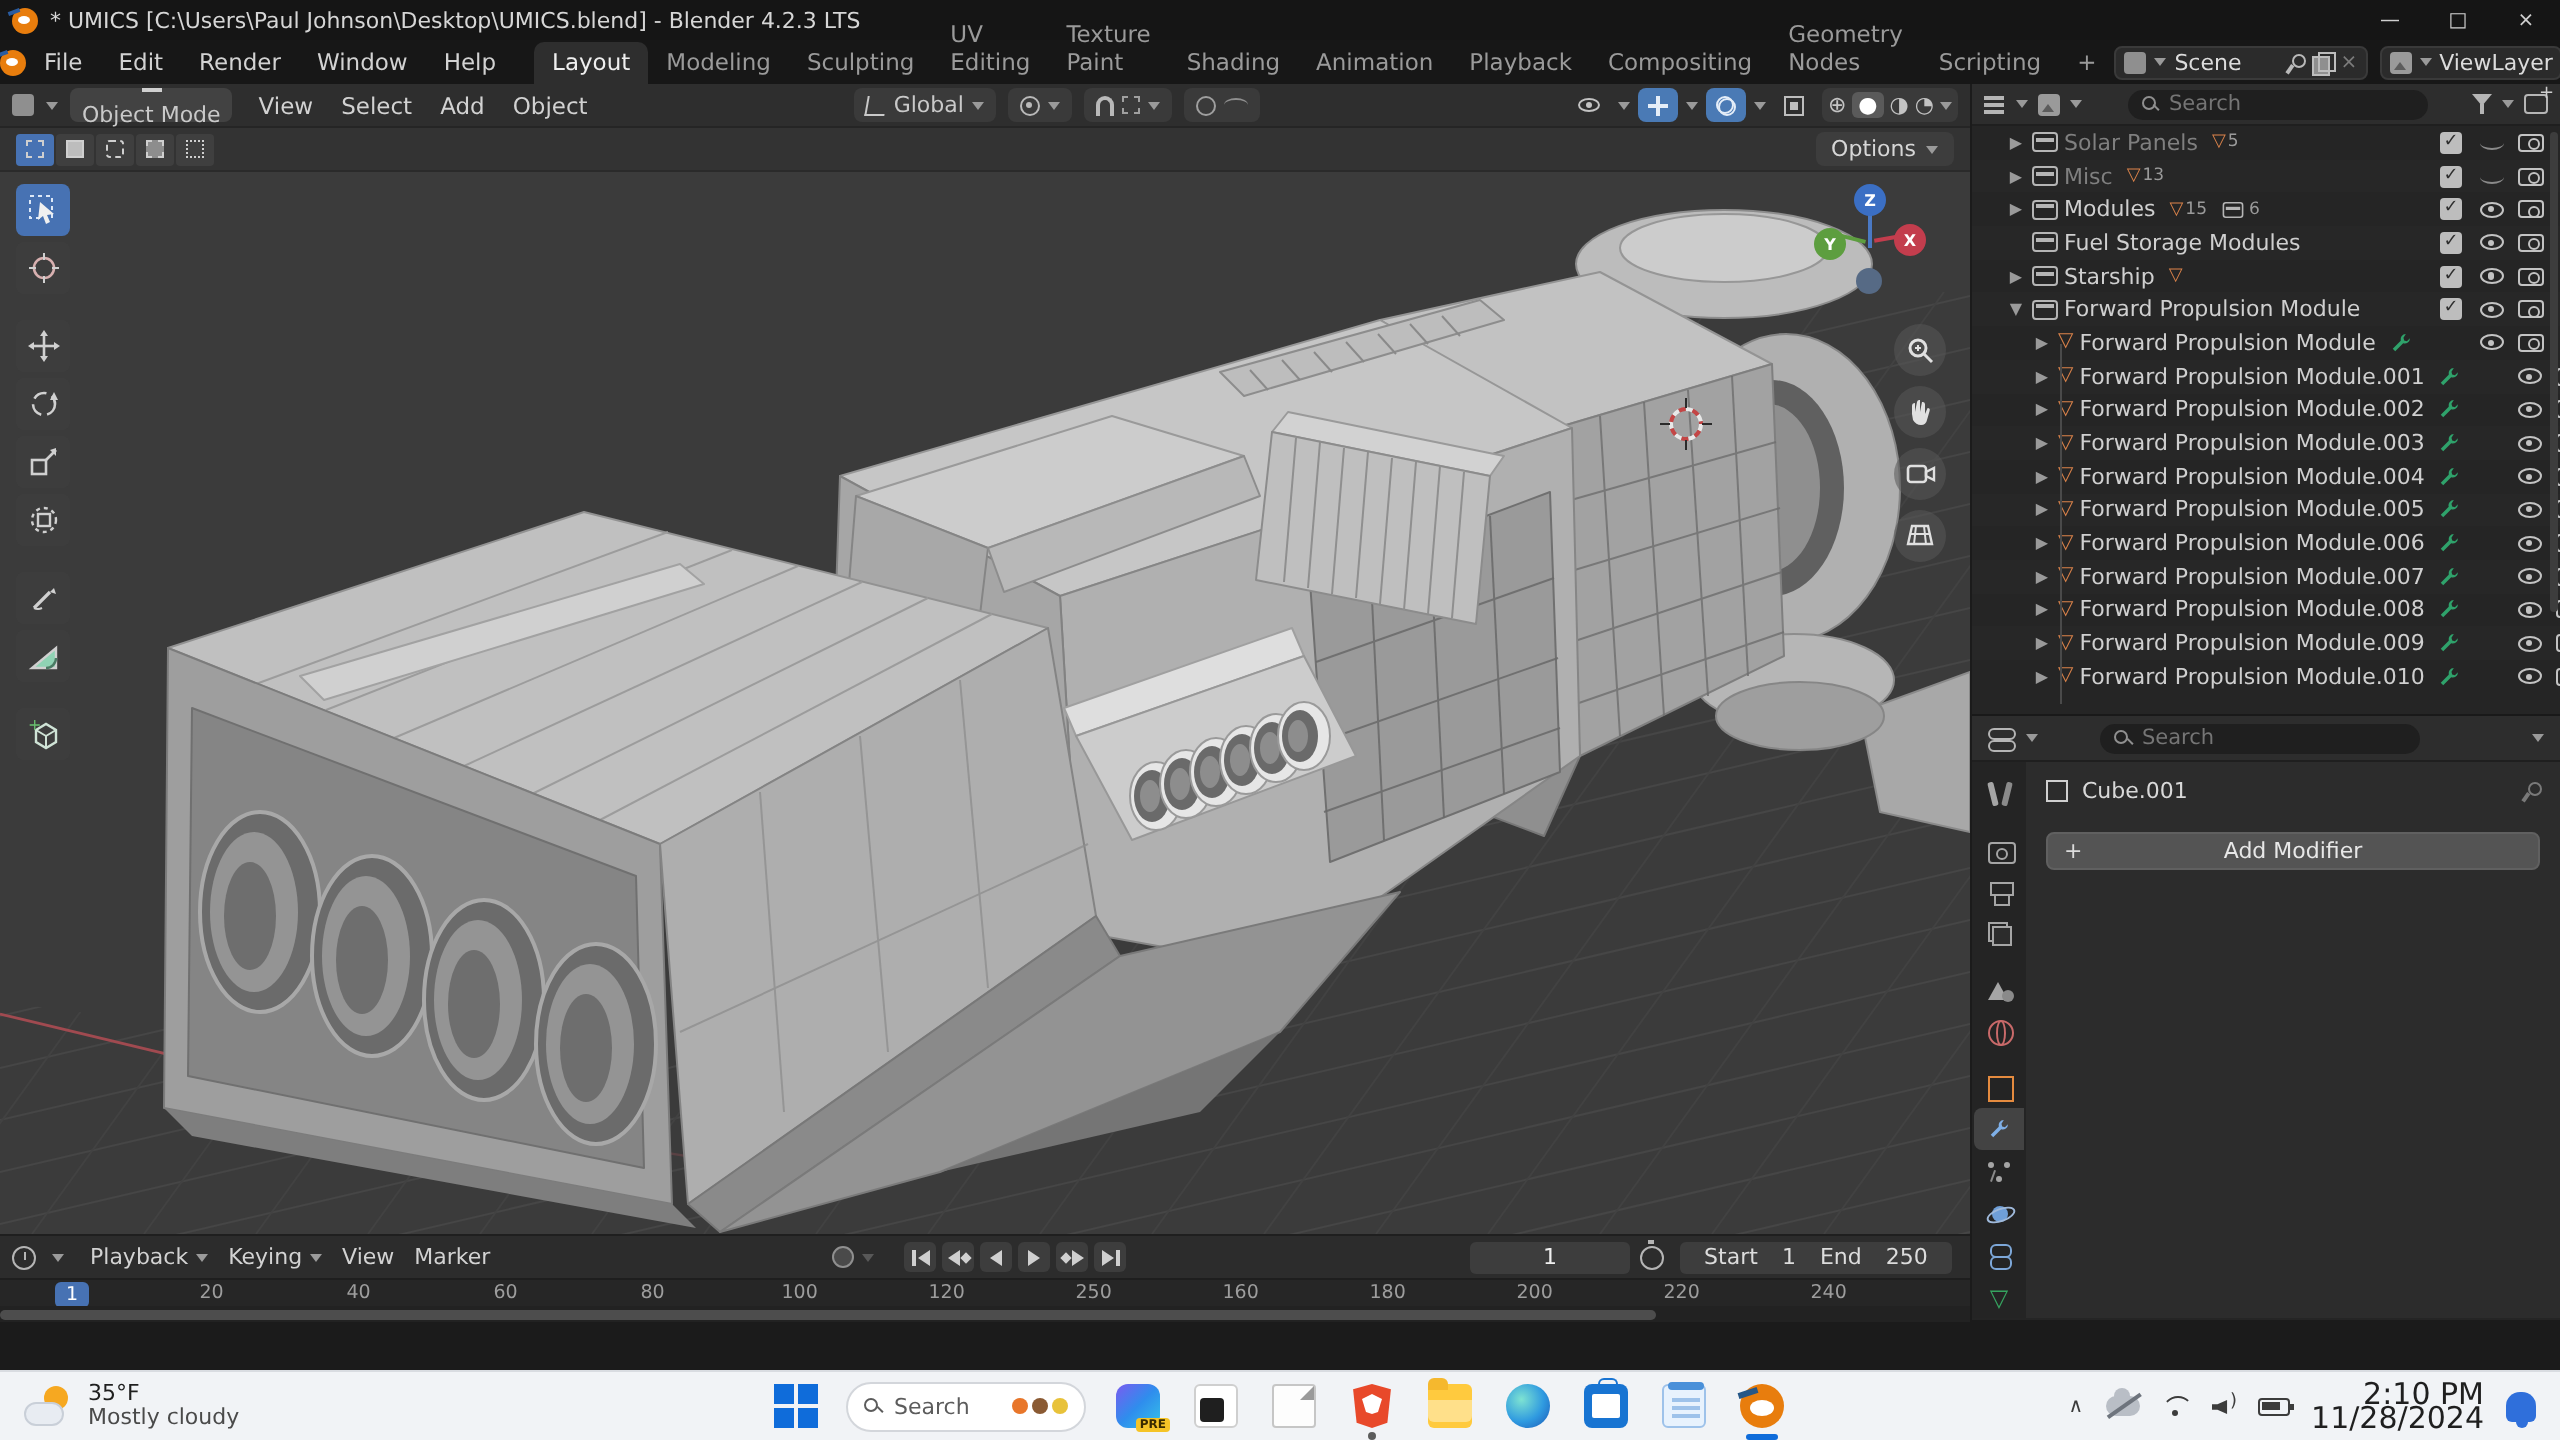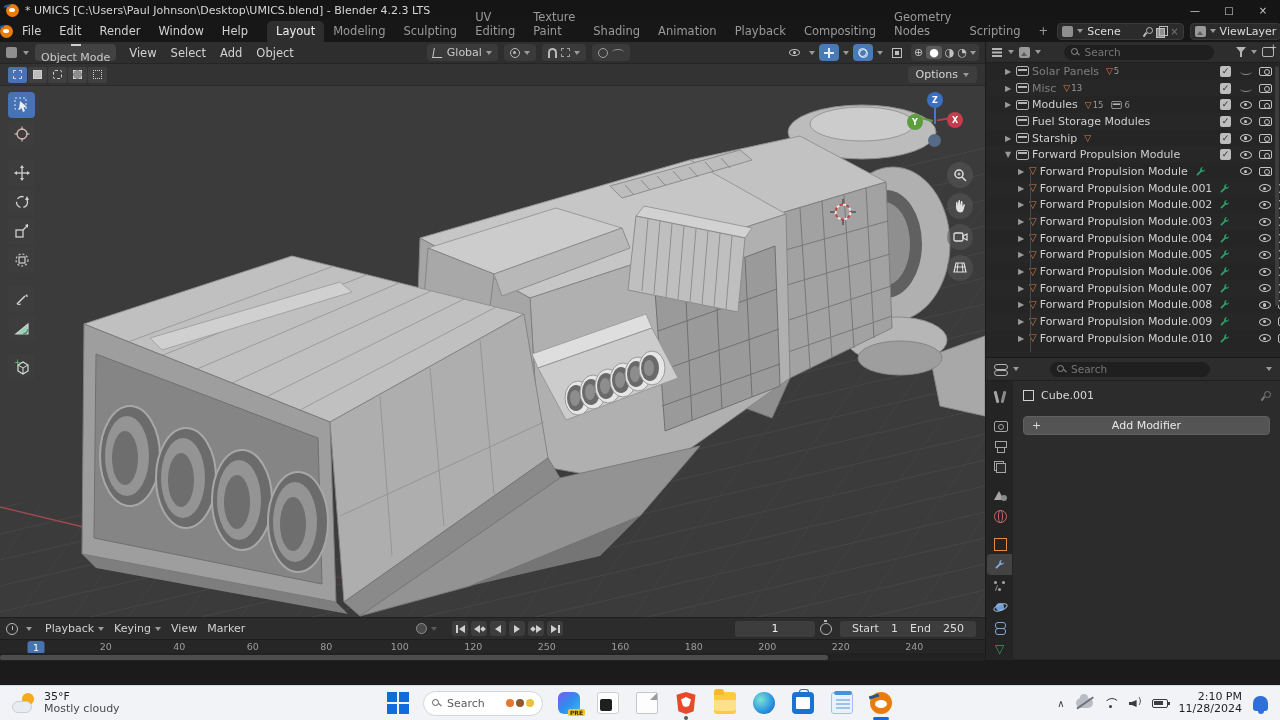--- a/index.html
+++ b/index.html
@@ -277,21 +277,21 @@
   .ic-cloud::after{content:'';position:absolute;left:-1px;top:4px;width:20px;height:1.5px;background:#6e747d;transform:rotate(-35deg);}
   .ic-wifi{width:14px;height:10px;position:relative;overflow:hidden;}
   .ic-wifi::before{content:'';position:absolute;left:0;top:0;width:14px;height:14px;border:1.6px solid #3c3c3c;border-radius:50%;clip-path:polygon(50% 50%,0 0,100% 0);}
   .ic-wifi::after{content:'';position:absolute;left:5.5px;top:7px;width:3px;height:3px;border-radius:50%;background:#3c3c3c;}
   .ic-vol{width:12px;height:10px;position:relative;}
   .ic-vol::before{content:'';position:absolute;left:0;top:2px;width:8px;height:7px;background:#3c3c3c;clip-path:polygon(0 30%,40% 30%,100% 0,100% 100%,40% 70%,0 70%);}
   .ic-vol::after{content:')';position:absolute;right:-1px;top:-2px;color:#3c3c3c;font-size:9px;}
   .ic-batt{width:16px;height:9px;border:1.3px solid #3c3c3c;border-radius:2px;position:relative;}
   .ic-batt::before{content:'';position:absolute;right:-3px;top:2px;width:2px;height:3px;background:#3c3c3c;}
   .ic-batt::after{content:'';position:absolute;left:1px;top:1px;width:9px;height:4.5px;background:#3c3c3c;}
-  .tray-time { text-align:right; line-height:12px; font-size:11px; color:#1f1f1f; }
+  .tray-time { text-align:right; line-height:12px; font-size:15px; color:#1f1f1f; }
   .ic-bell{width:15px;height:15px;background:#2f6fdb;border-radius:7px 7px 3px 3px;position:relative;}
   .ic-bell::after{content:'';position:absolute;left:4.5px;bottom:-3px;width:6px;height:3px;border-radius:0 0 3px 3px;background:#2f6fdb;}
 </style>
 </head>
 <body>
 
 <div id="app">
 
   <div class="titlebar">
     <span class="blender-logo"></span>

